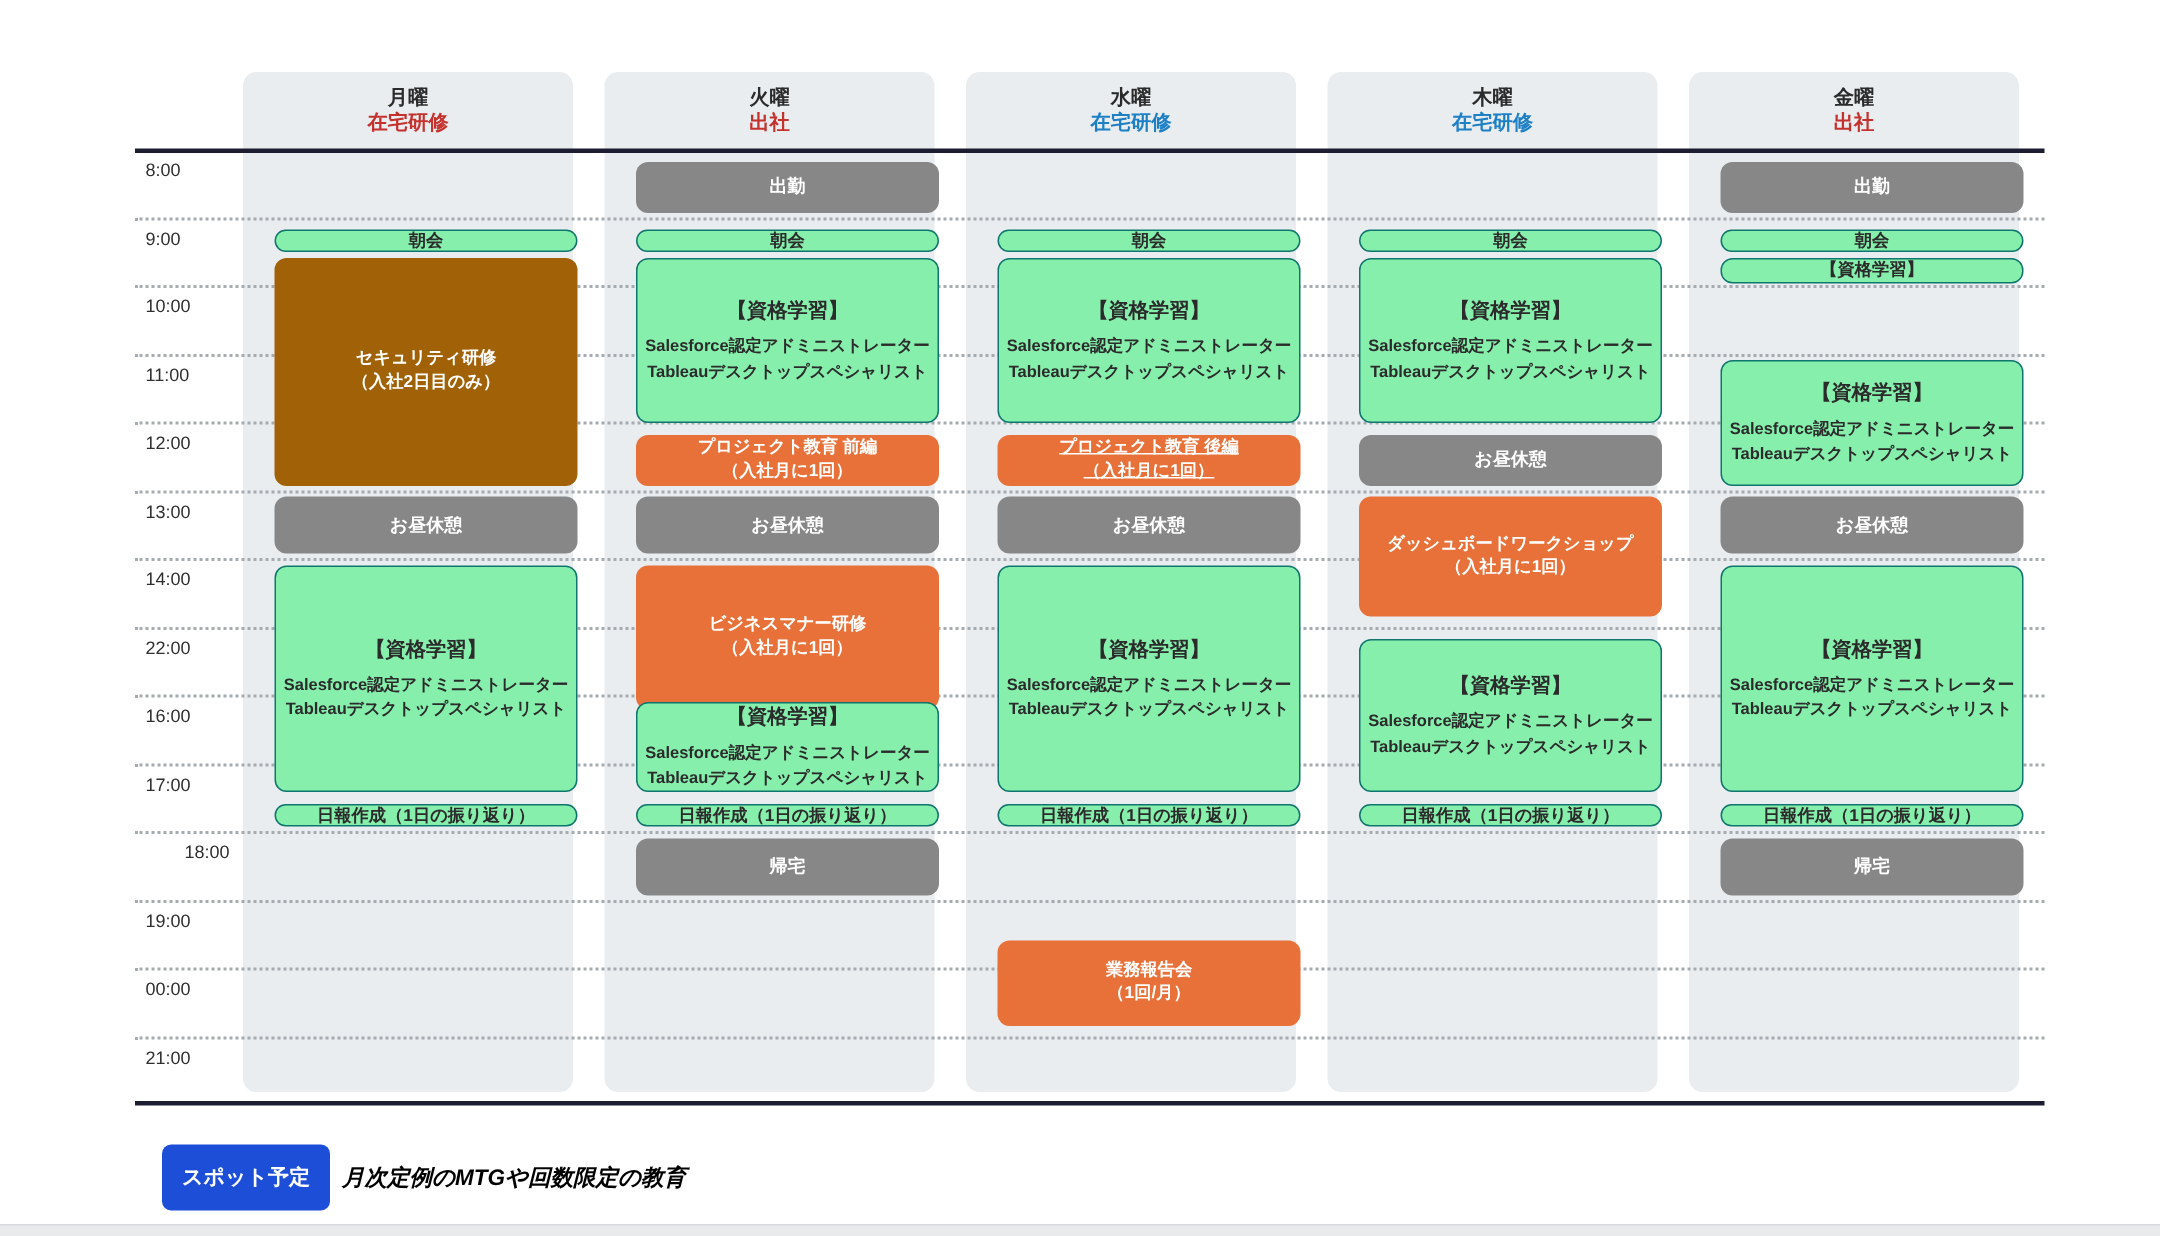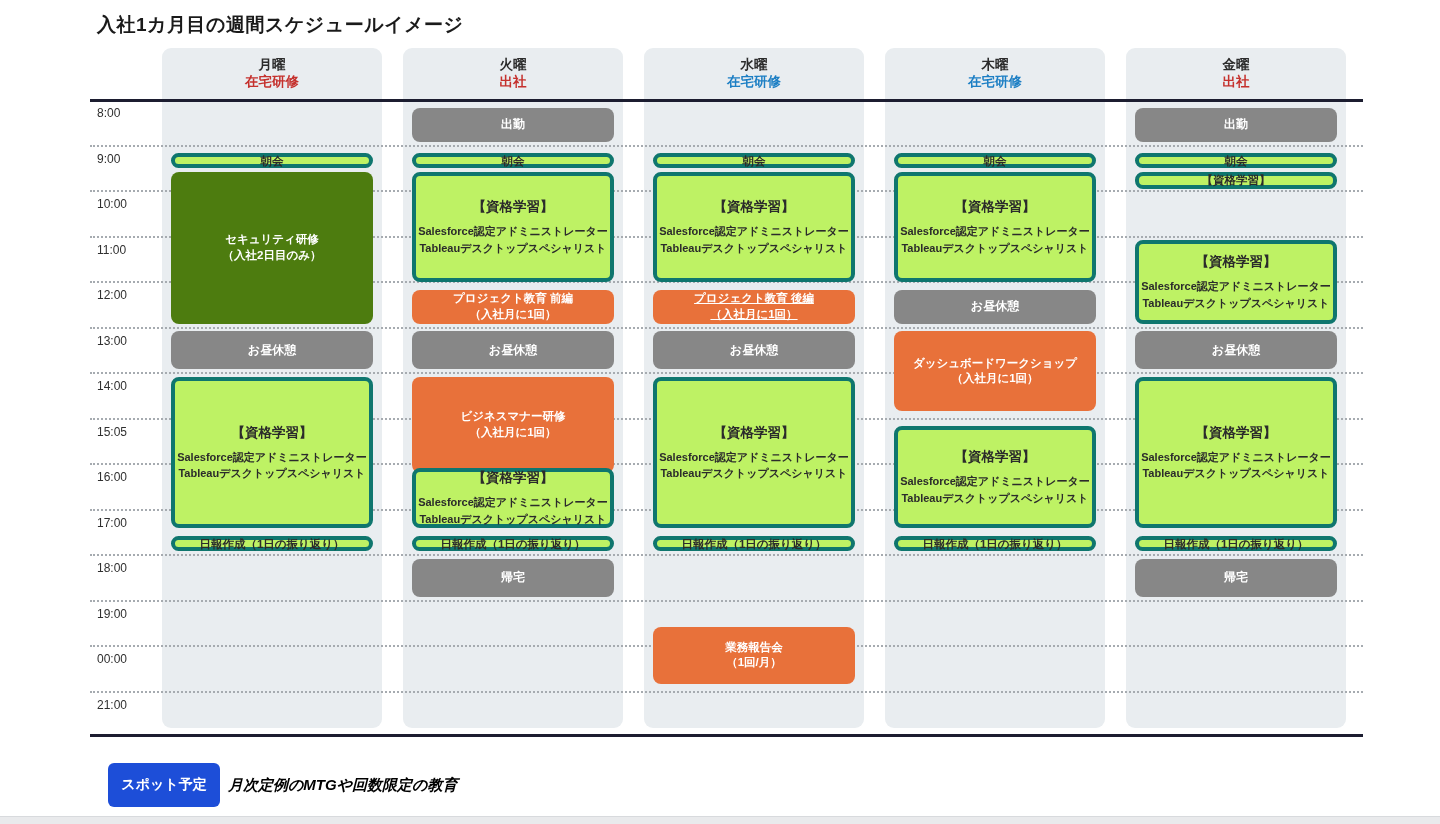--- a/index.html
+++ b/index.html
@@ -5,55 +5,54 @@
   html,body{margin:0;padding:0;background:#fff;}
   .page{position:relative;width:1440px;height:824px;background:#fff;overflow:hidden;
         font-family:"Liberation Sans","DejaVu Sans",sans-serif;}
   .title{position:absolute;left:97px;top:12px;font-size:19px;font-weight:bold;color:#1a1a1a;letter-spacing:.5px;}
   .time-label{position:absolute;left:97px;font-size:12px;color:#2f2f2f;z-index:2;}
   .dash{position:absolute;left:90px;width:1273px;height:0;border-top:2px dotted #a6abb0;z-index:2;}
   .solid{position:absolute;left:90px;width:1273px;height:3px;background:#1c1d30;z-index:3;}
   .col{position:absolute;top:48px;width:220px;height:680px;border-radius:9px;z-index:1;background:#e9edf0;}
   .day-header{padding-top:8px;text-align:center;font-weight:bold;font-size:13.5px;line-height:17px;color:#2b2b2b;}
   .ev{position:absolute;width:202px;z-index:4;display:flex;flex-direction:column;align-items:center;
-      justify-content:center;text-align:center;font-weight:bold;box-sizing:border-box;border-radius:8px;line-height:1.35;}
+      justify-content:center;text-align:center;font-weight:bold;box-sizing:border-box;border-radius:8px;line-height:1.35;margin-left:12px;}
   .ev-office{color:#fff;font-size:12px;background:#878787;}
   .ev-spot{color:#fff;font-size:11.5px;background:#e8713a;}
-  .ev-regular{background:#bef264;border:4px solid #0f766e;color:#2b2b2b;font-size:11.5px;}
+  .ev-regular{background:#86efac;border:1px solid #0f766e;color:#2b2b2b;font-size:11.5px;}
   .ev-single{line-height:1.05;white-space:nowrap;}
   .ev-heading{font-size:13.5px;margin-bottom:7px;}
   .ev-line{font-size:11px;line-height:1.5;}
   .ev-t{font-size:11.5px;}
   .legend-badge{position:absolute;left:108px;top:763px;width:112px;height:44px;border-radius:6px;
       background:#e8713a;color:#fff;font-size:14px;font-weight:bold;display:flex;align-items:center;justify-content:center;}
   .legend-text{position:absolute;left:228px;top:763px;height:44px;display:flex;align-items:center;
       font-size:15px;font-weight:bold;color:#000000;font-style:italic;}
   .bottom-strip{position:absolute;left:0;top:816px;width:1440px;height:8px;background:#e9eaec;border-top:1px solid #d8dadd;}
 </style>
 </head>
 <body>
 
 <div class="page" id="board">
-  <div class="title">入社1カ月目の週間スケジュールイメージ</div>
   <div class="solid" style="top: 99px; background: rgb(28, 29, 48);"></div>
   <div class="solid" style="top: 734px; background: rgb(28, 29, 48);"></div>
   <div class="legend-badge" style="background: #1d4ed8;">スポット予定</div>
   <div class="legend-text">月次定例のMTGや回数限定の教育</div>
   <div class="bottom-strip"></div>
 <div class="time-label" style="top: 106px;">8:00</div>
     <div class="time-label" style="top: 151.5px;">9:00</div>
     <div class="time-label" style="top: 197px;">10:00</div>
     <div class="time-label" style="top: 242.5px;">11:00</div>
     <div class="time-label" style="top: 288px;">12:00</div>
     <div class="time-label" style="top: 333.5px;">13:00</div>
     <div class="time-label" style="top: 379px;">14:00</div>
-    <div class="time-label" style="top: 424.5px;">15:05</div>
+    <div class="time-label" style="top: 424.5px;">22:00</div>
     <div class="time-label" style="top: 470px;">16:00</div>
     <div class="time-label" style="top: 515.5px;">17:00</div>
-    <div class="time-label" style="top: 561px;">18:00</div>
+    <div class="time-label" style="top: 561px; margin-left: 26px;">18:00</div>
     <div class="time-label" style="top: 606.5px;">19:00</div>
     <div class="time-label" style="top: 652px;">00:00</div>
     <div class="time-label" style="top: 697.5px;">21:00</div>
     <div class="dash" style="top: 144.5px; border-top-color: rgb(166, 171, 176);"></div>
     <div class="dash" style="top: 190px; border-top-color: rgb(166, 171, 176);"></div>
     <div class="dash" style="top: 235.5px; border-top-color: rgb(166, 171, 176);"></div>
     <div class="dash" style="top: 281px; border-top-color: rgb(166, 171, 176);"></div>
     <div class="dash" style="top: 326.5px; border-top-color: rgb(166, 171, 176);"></div>
     <div class="dash" style="top: 372px; border-top-color: rgb(166, 171, 176);"></div>
     <div class="dash" style="top: 417.5px; border-top-color: rgb(166, 171, 176);"></div>
@@ -63,21 +62,21 @@
     <div class="dash" style="top: 599.5px; border-top-color: rgb(166, 171, 176);"></div>
     <div class="dash" style="top: 645px; border-top-color: rgb(166, 171, 176);"></div>
     <div class="dash" style="top: 690.5px; border-top-color: rgb(166, 171, 176);"></div>
     <div class="col" style="left: 162px; background: rgb(233, 237, 240);">
       <div class="day-header">
         <div class="">月曜</div>
         <div class="" style="color: rgb(197, 49, 45);">在宅研修</div>
       </div>
     </div>
     <div class="ev ev-regular ev-single" style="left: 171px; top: 153.083px; height: 15.1667px;">朝会</div>
-    <div class="ev ev-spot" style="left: 171px; top: 172.042px; height: 151.667px; background: #4d7c0f;">
+    <div class="ev ev-spot" style="left: 171px; top: 172.042px; height: 151.667px; background: #a16207;">
       <div class="ev-t">セキュリティ研修</div>
       <div class="ev-t">（入社2日目のみ）</div>
     </div>
     <div class="ev ev-office ev-single" style="left: 171px; top: 331.292px; height: 37.9167px; background: rgb(135, 135, 135);">お昼休憩</div>
     <div class="ev ev-regular" style="left: 171px; top: 376.792px; height: 151.667px;">
       <div class="ev-heading">【資格学習】</div>
       <div class="ev-line">Salesforce認定アドミニストレーター</div>
       <div class="ev-line">Tableauデスクトップスペシャリスト</div>
     </div>
     <div class="ev ev-regular ev-single" style="left: 171px; top: 536.042px; height: 15.1667px;">日報作成（1日の振り返り）</div>

